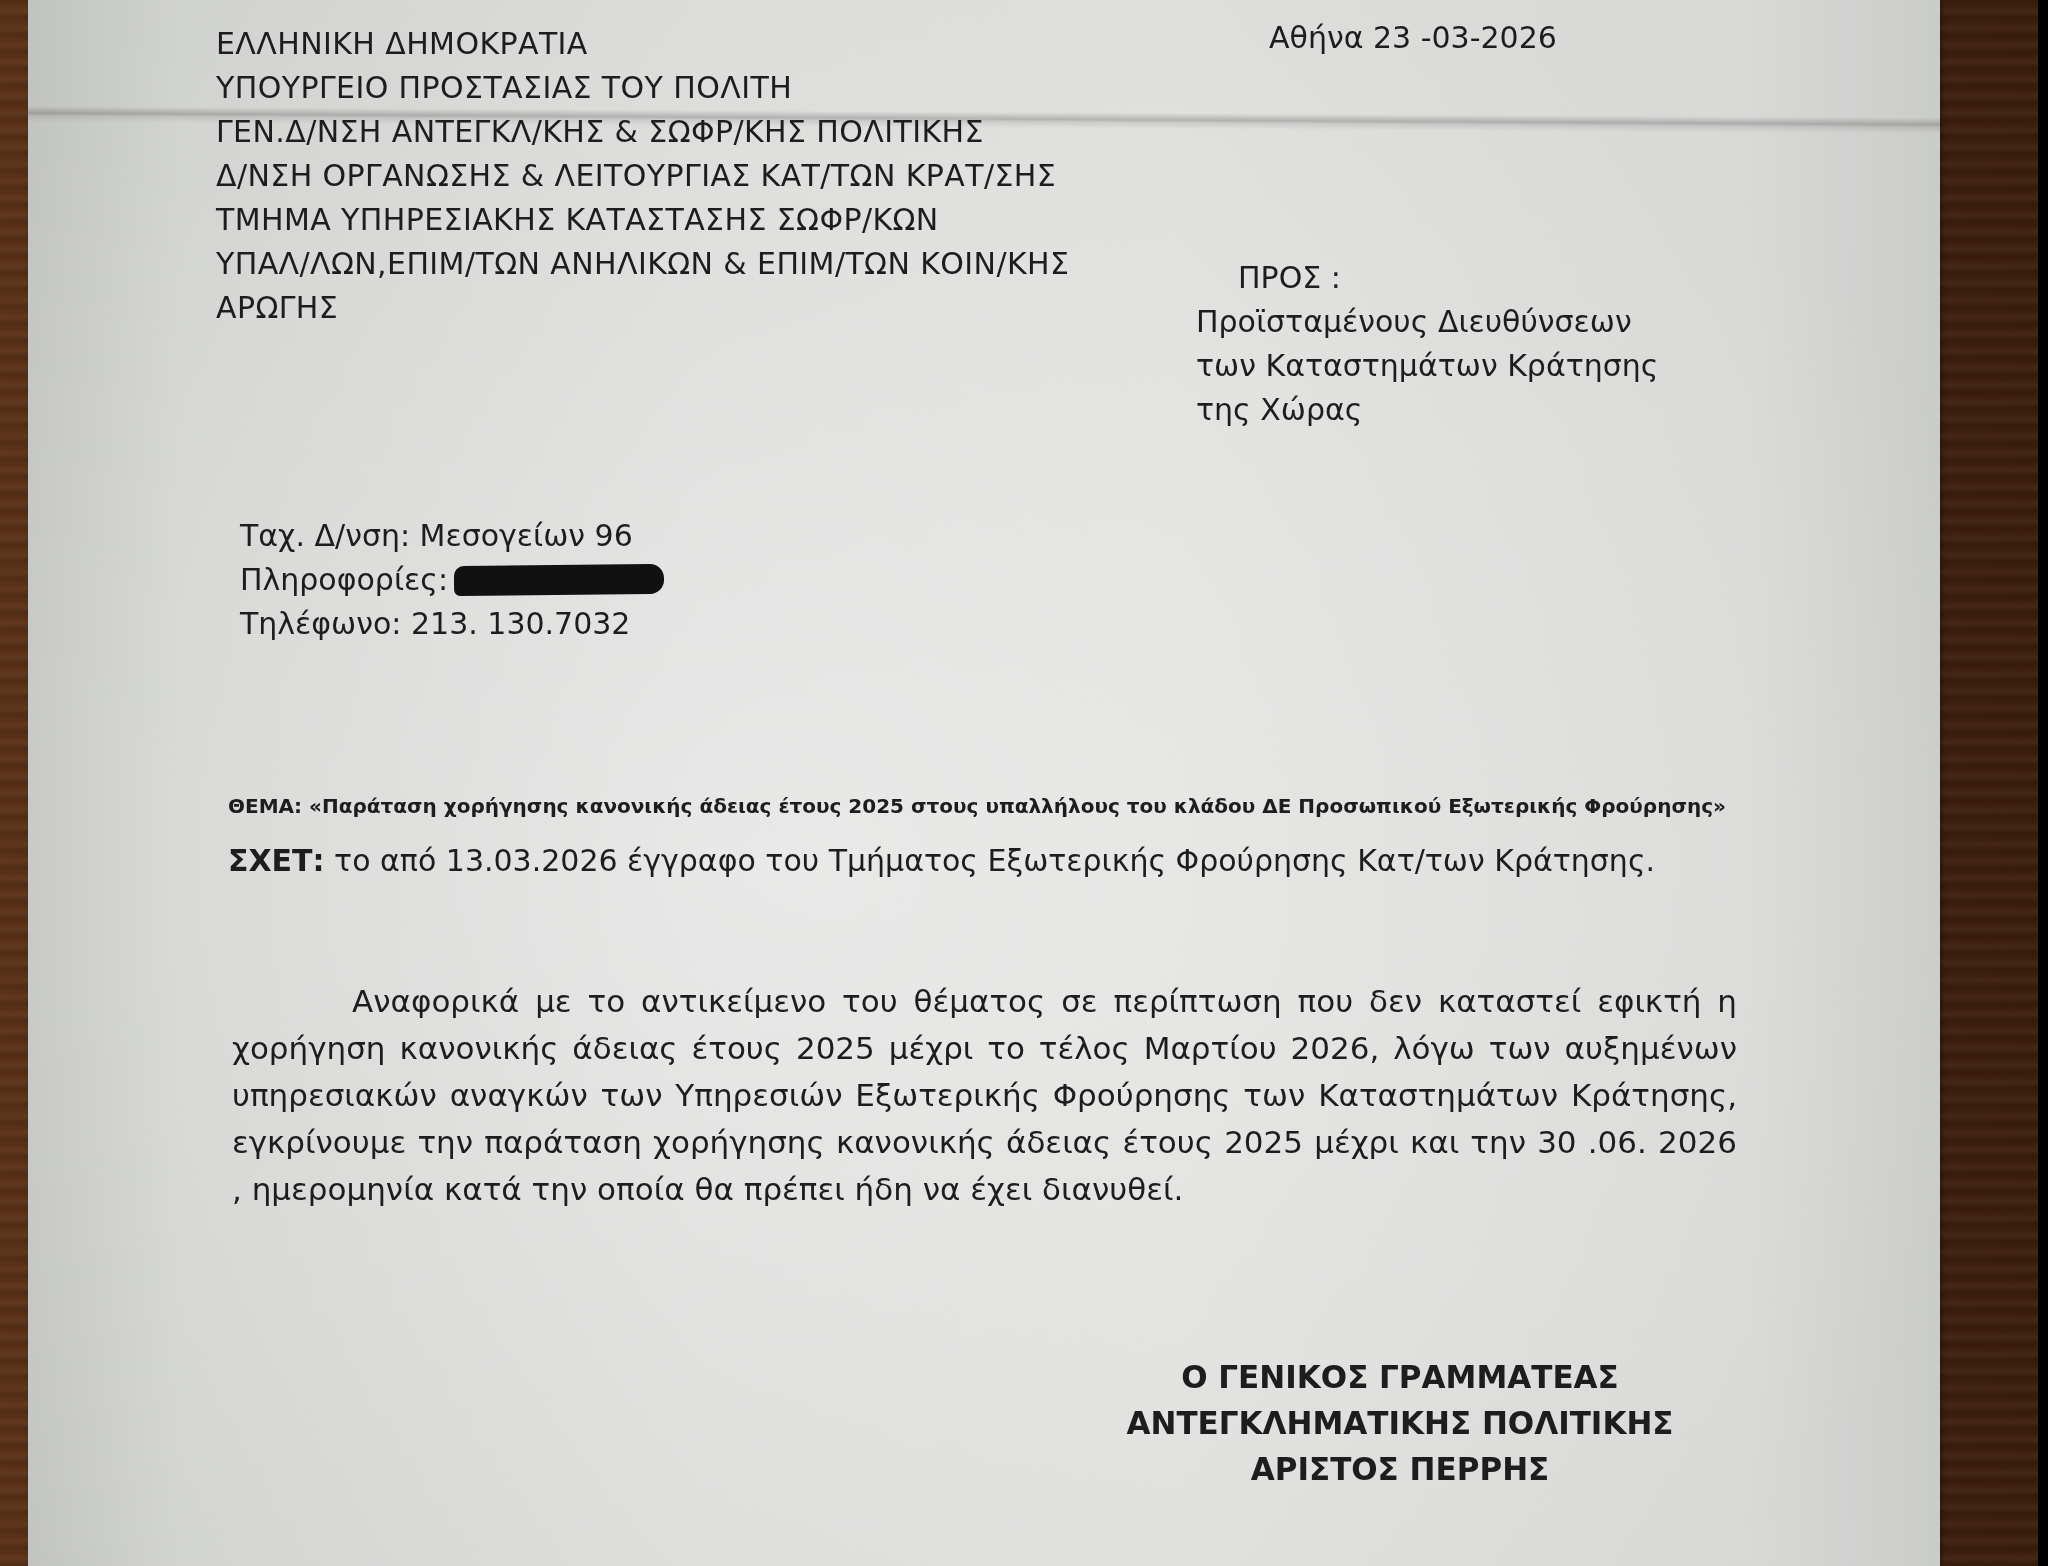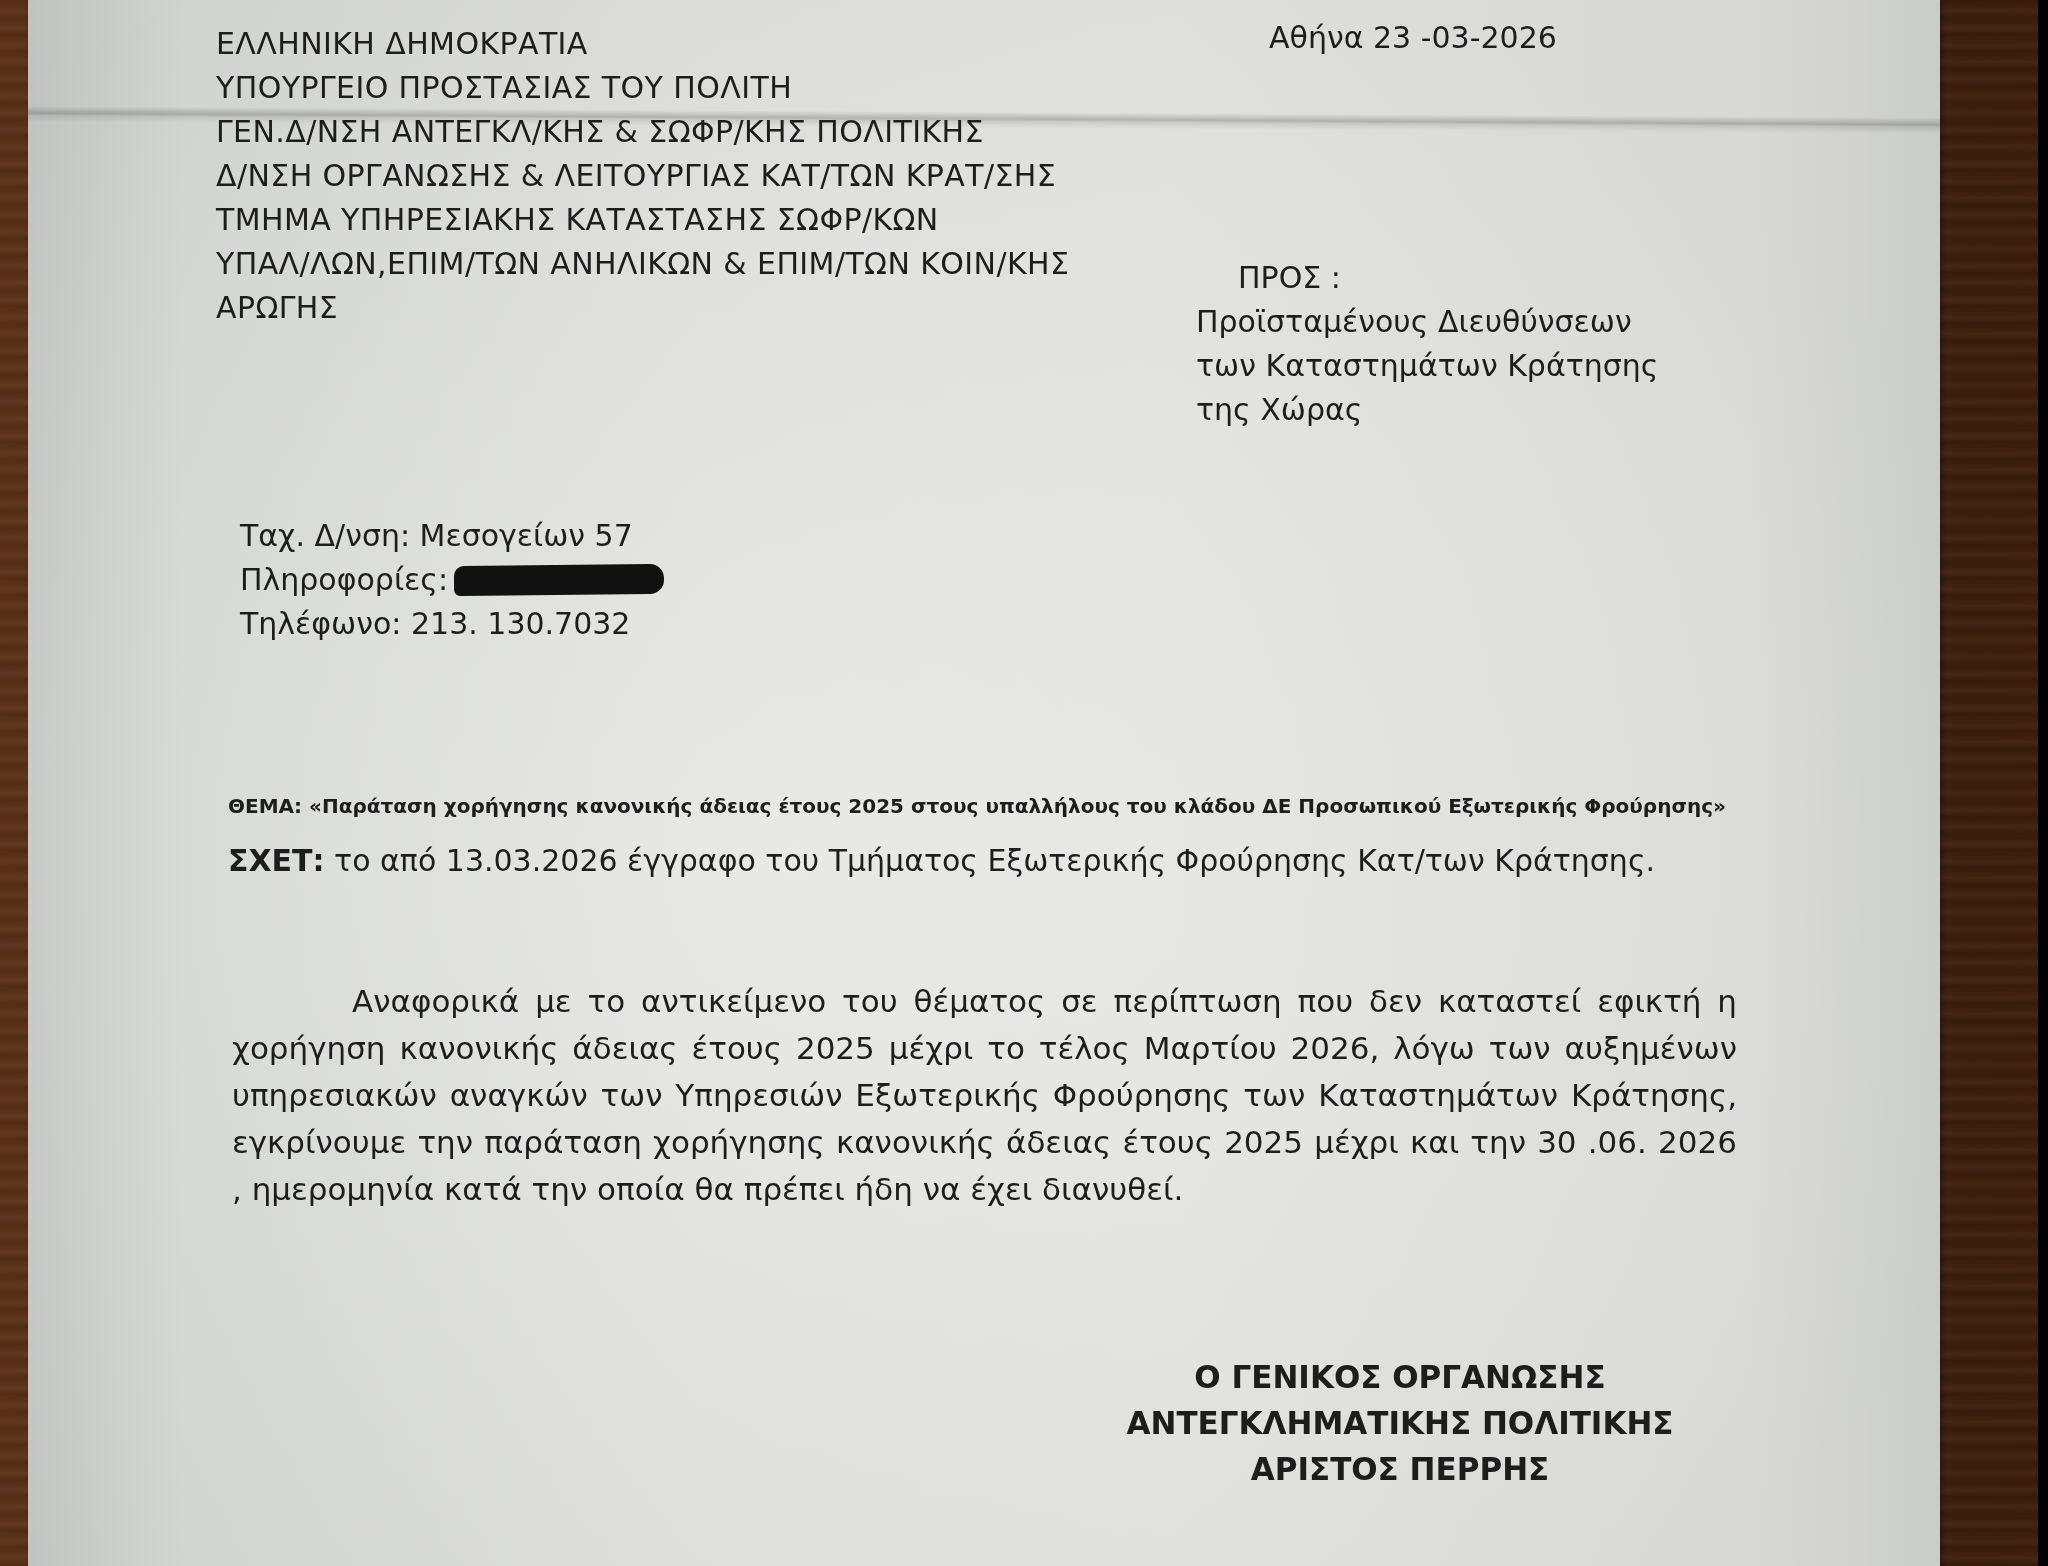--- a/index.html
+++ b/index.html
@@ -77,33 +77,33 @@
 </div>
 
 <div class="text recipient">
   <div class="pros-label">ΠΡΟΣ :</div>
   <div>Προϊσταμένους  Διευθύνσεων</div>
   <div>των Καταστημάτων   Κράτησης</div>
   <div>της Χώρας</div>
 </div>
 
 <div class="text contact">
-  <div>Ταχ. Δ/νση: Μεσογείων 57</div>
+  <div>Ταχ. Δ/νση: Μεσογείων 96</div>
   <div>
     <span>Πληροφορίες:</span><span class="redacted"></span>
   </div>
   <div>Τηλέφωνο: 213. 130.7032</div>
 </div>
 
 <div class="text subject-block">
   <div class="subject">ΘΕΜΑ:  «Παράταση  χορήγησης  κανονικής  άδειας  έτους  2025  στους  υπαλλήλους  του κλάδου ΔΕ Προσωπικού Εξωτερικής Φρούρησης»</div>
   <div class="reference">
     <b>ΣΧΕΤ:</b><span> το από  13.03.2026 έγγραφο του Τμήματος Εξωτερικής Φρούρησης  Κατ/των Κράτησης.</span>
   </div>
 </div>
 
 <div class="text body-text">Αναφορικά με το αντικείμενο του θέματος σε περίπτωση που δεν καταστεί εφικτή η χορήγηση κανονικής άδειας  έτους 2025  μέχρι το τέλος Μαρτίου 2026,  λόγω των αυξημένων υπηρεσιακών  αναγκών  των  Υπηρεσιών  Εξωτερικής  Φρούρησης  των  Καταστημάτων Κράτησης, εγκρίνουμε την παράταση χορήγησης κανονικής άδειας έτους 2025 μέχρι και την 30 .06. 2026 , ημερομηνία κατά την οποία θα πρέπει ήδη να έχει διανυθεί.</div>
 
 <div class="text signature">
-  <span class="sig-line">Ο ΓΕΝΙΚΟΣ ΟΡΓΑΝΩΣΗΣ</span>
+  <span class="sig-line">Ο ΓΕΝΙΚΟΣ ΓΡΑΜΜΑΤΕΑΣ</span>
   <span class="sig-line">ΑΝΤΕΓΚΛΗΜΑΤΙΚΗΣ ΠΟΛΙΤΙΚΗΣ</span>
   <span class="sig-line">ΑΡΙΣΤΟΣ ΠΕΡΡΗΣ</span>
 </div>
 
 </body></html>

